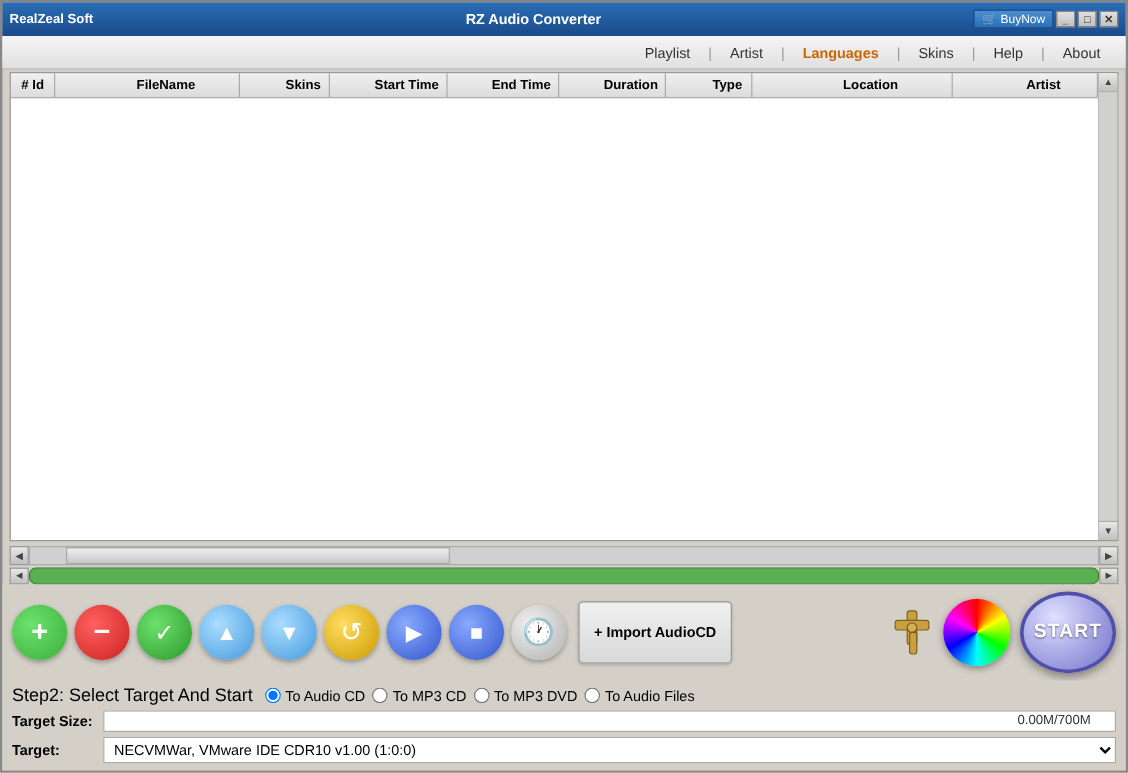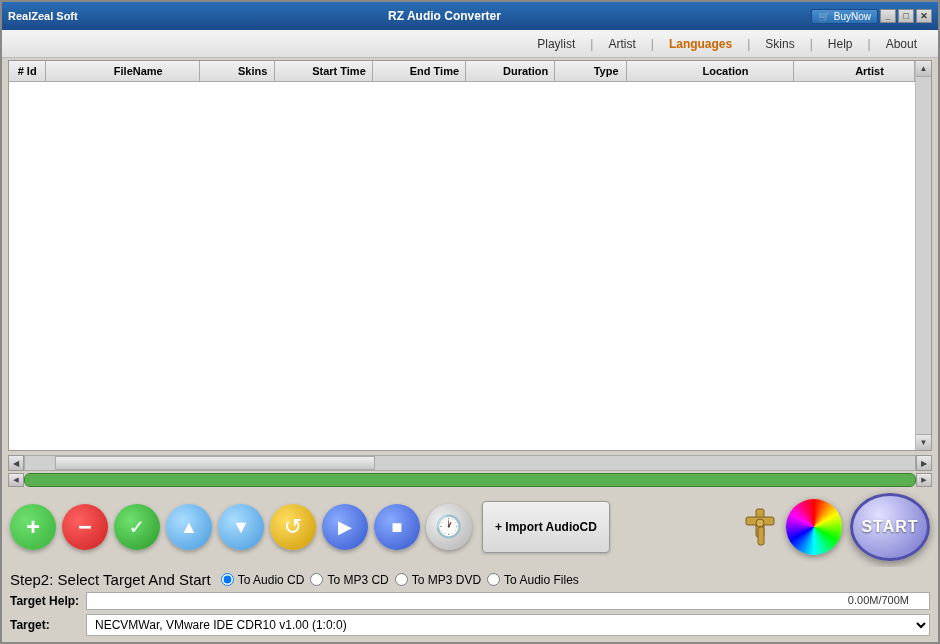--- a/index.html
+++ b/index.html
@@ -455,21 +455,21 @@
         <input type="radio" name="target_type" style="">
         <span>To MP3 DVD</span>
       </label>
       <label class="radio-option">
         <input type="radio" name="target_type" style="">
         <span>To Audio Files</span>
       </label>
     </div>
 
     <div class="target-row">
-      <span class="target-label">Target Help:</span>
+      <span class="target-label">Target Size:</span>
       <div class="size-bar">
         <span class="size-text">0.00M/700M</span>
       </div>
     </div>
 
     <div class="target-select-row">
       <span class="target-label">Target:</span>
       <select class="target-select">
         <option>NECVMWar, VMware IDE CDR10 v1.00 (1:0:0)</option>
       </select>

